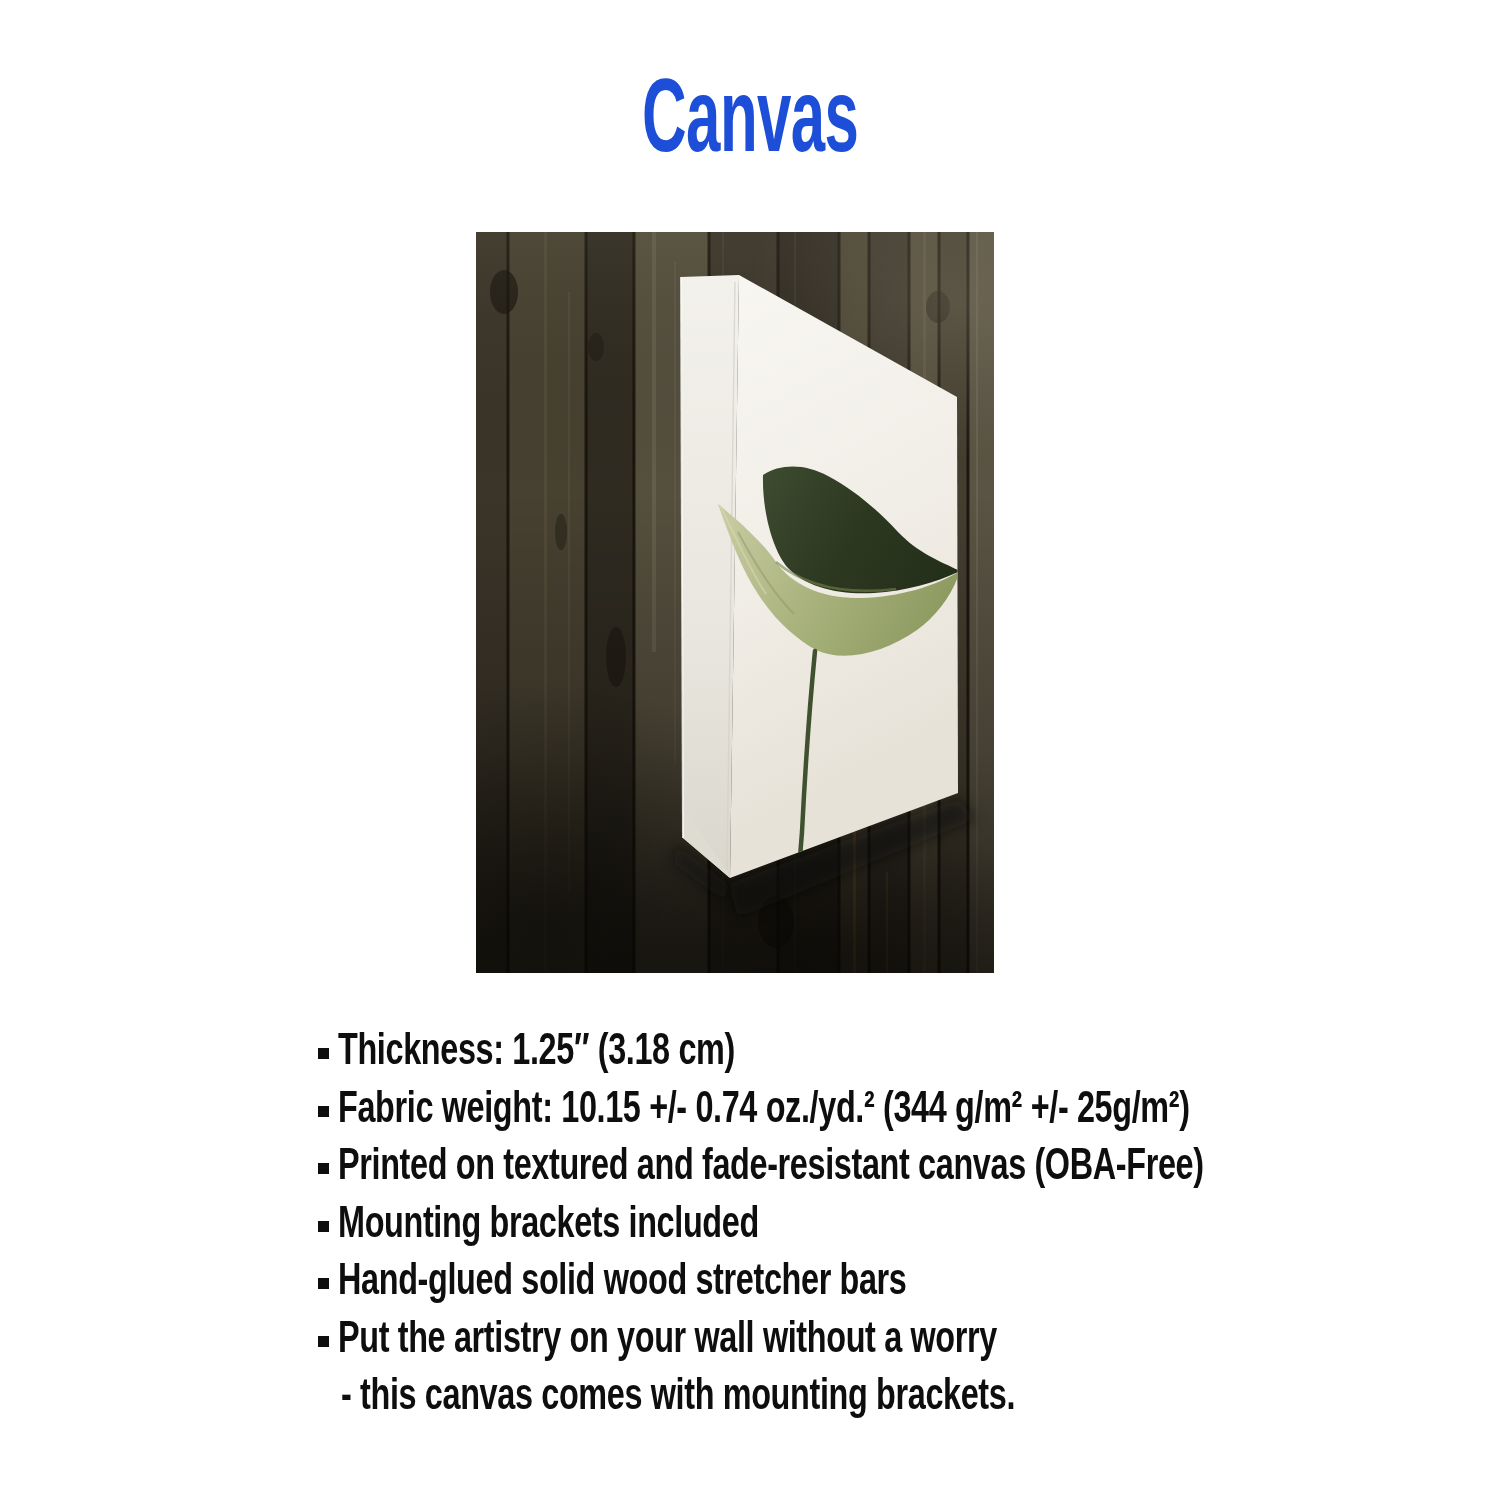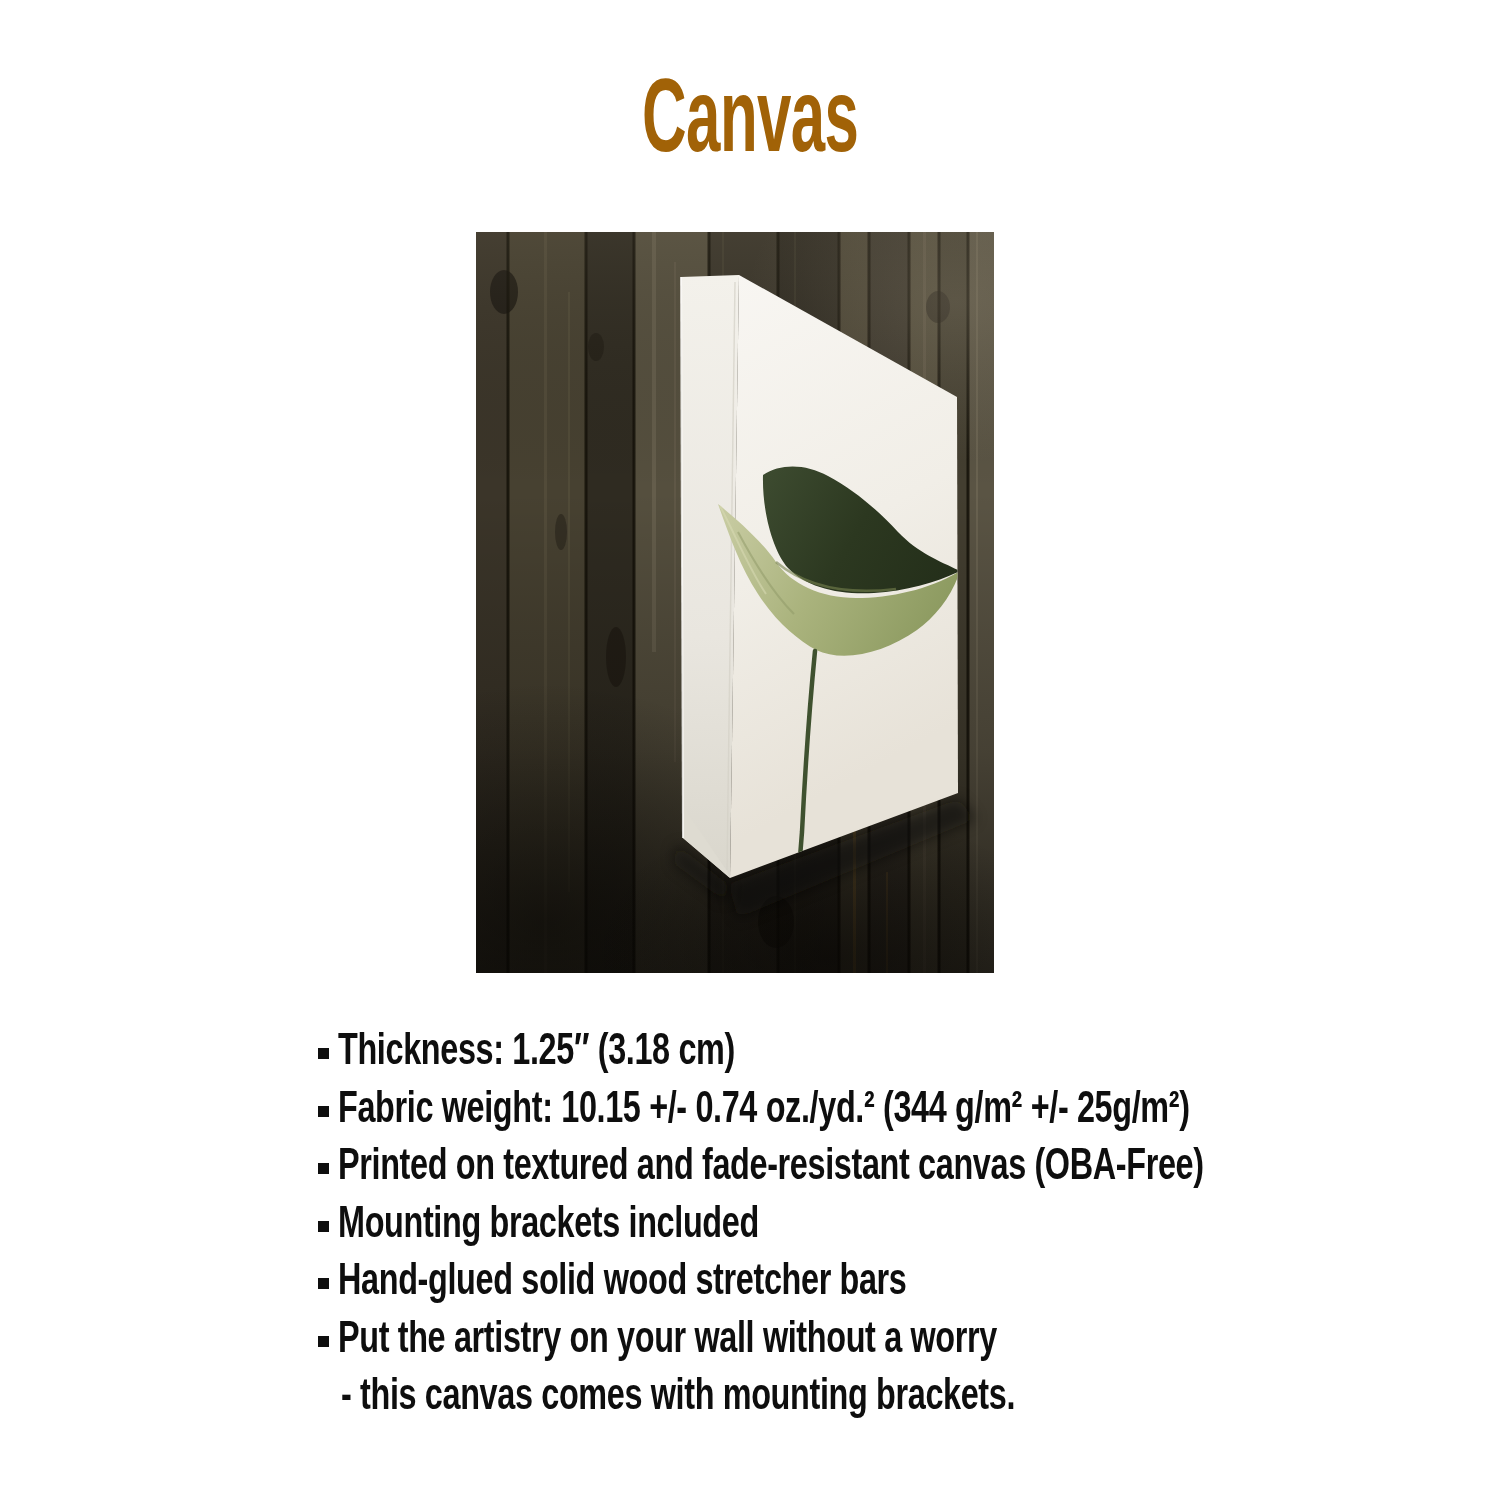--- a/index.html
+++ b/index.html
@@ -1,19 +1,19 @@
 <!DOCTYPE html>
 <html><head>
 <meta charset="utf-8">
 <style>
   html,body{margin:0;padding:0;background:#ffffff;}
   .stage{position:relative;width:1500px;height:1500px;background:#ffffff;overflow:hidden;
          font-family:"Liberation Sans","DejaVu Sans",sans-serif;}
   .title{position:absolute;top:64px;left:0;width:100%;margin:0;text-align:center;
-         font-size:103px;font-weight:700;line-height:1;color:#a16207;white-space:nowrap;}
+         font-size:103px;font-weight:700;line-height:1;color:#1d4ed8;white-space:nowrap;}
   .title .squeeze{display:inline-block;transform:scaleX(0.60);transform-origin:50% 50%;letter-spacing:-1px;}
   .photo{position:absolute;left:476px;top:232px;width:518px;height:741px;}
   .photo svg{display:block;width:100%;height:100%;}
   .specs{position:absolute;left:318px;top:1020px;color:#0e0e0e;}
   .spec-row{display:flex;align-items:flex-start;height:57.5px;}
   .bullet{flex:0 0 auto;width:11px;height:11px;margin:28px 9px 0 0;background:#0e0e0e;}
   .spec-text{font-size:45px;font-weight:700;line-height:57.5px;white-space:nowrap;
              transform:scaleX(0.72);transform-origin:0 50%;letter-spacing:-0.5px;}
   .spec-row.continuation{padding-left:23px;}
 </style>

